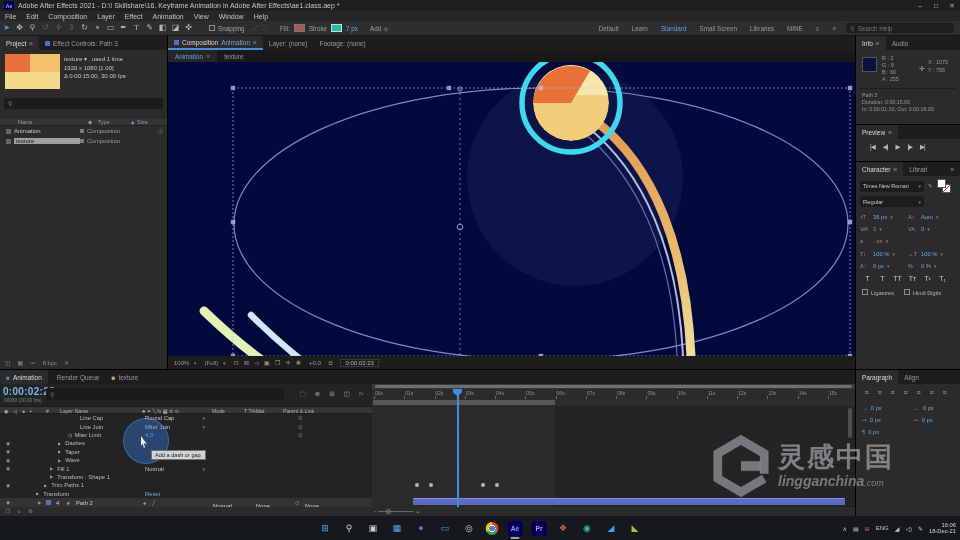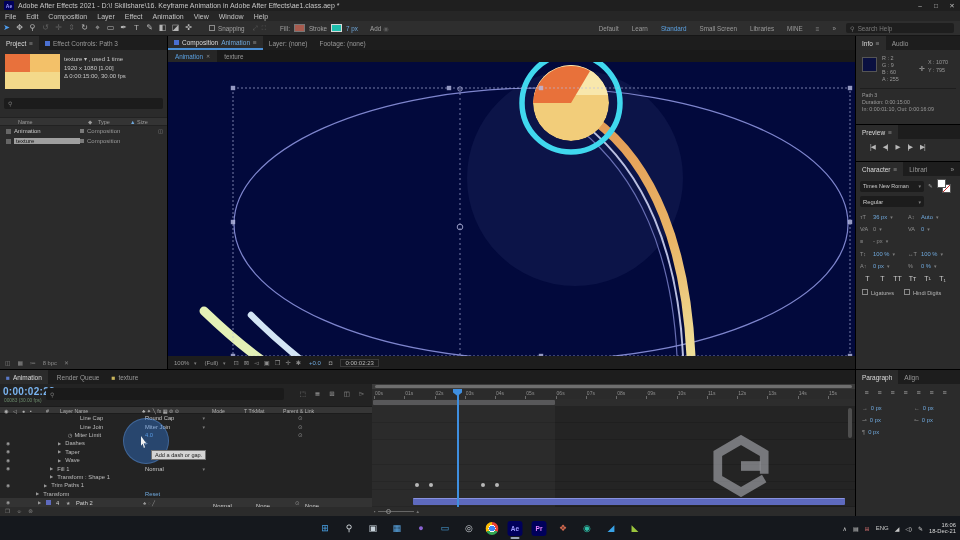--- a/index.html
+++ b/index.html
@@ -901,20 +901,22 @@
   <div id="cursor" data-name="mouse-cursor"></div>
   <div id="tooltip" data-name="tooltip">Add a dash or gap.</div>
 </div>
 
 <div id="watermark" data-name="watermark">
   <svg width="58" height="62" viewBox="0 0 60 64" data-name="watermark-logo">
     <path d="M54,40 L54,19 L30,5 L6,19 L6,45 L30,59 L54,45" fill="none" stroke="rgba(202,204,212,.5)" stroke-width="9"></path>
     <rect x="30" y="27" width="20" height="10" fill="rgba(202,204,212,.5)"></rect>
   </svg>
   <div id="wm-text">
+    <div class="cn" data-name="watermark-cn-text">灵感中国</div>
+    <div><span class="en" data-name="watermark-site-text">lingganchina</span><span class="tld">.com</span></div>
   </div>
 </div>
 
 <div id="taskbar" data-name="taskbar">
   <div id="tb-center" data-name="taskbar-icons">
 
   <span class="tb-icon" data-name="start-button" style="color: rgb(74, 163, 232);">
         <span>⊞</span>
         <span class="lbl" style="font-size:6.5px;font-weight:bold"></span>
       </span>

